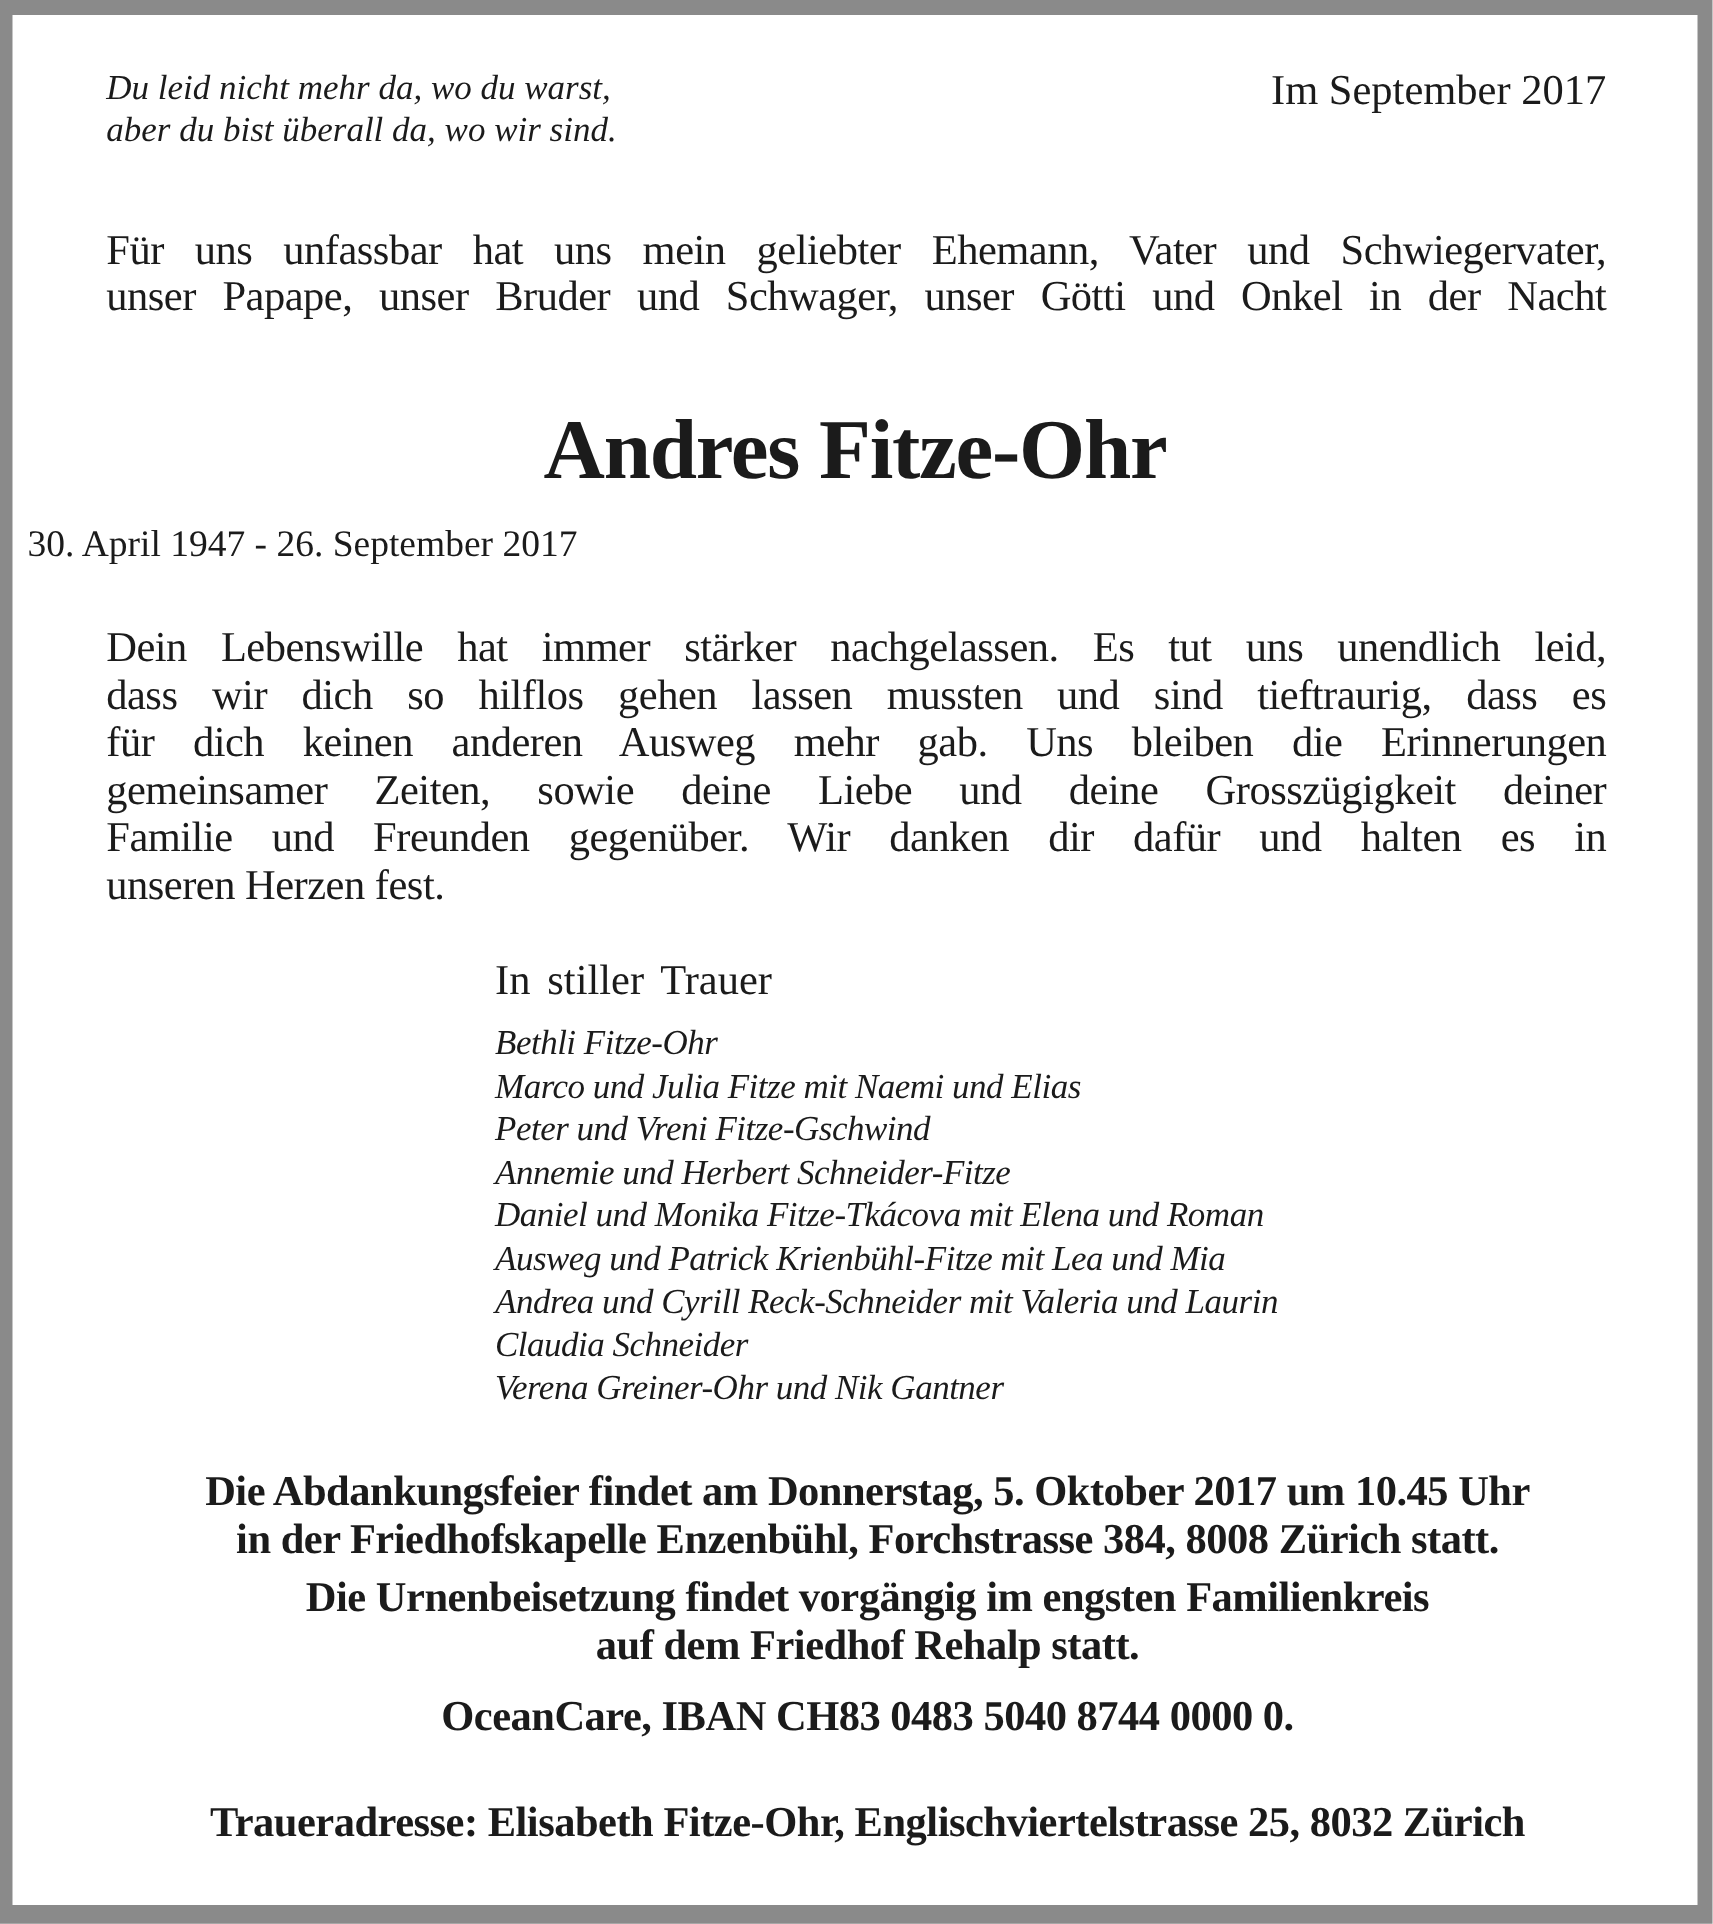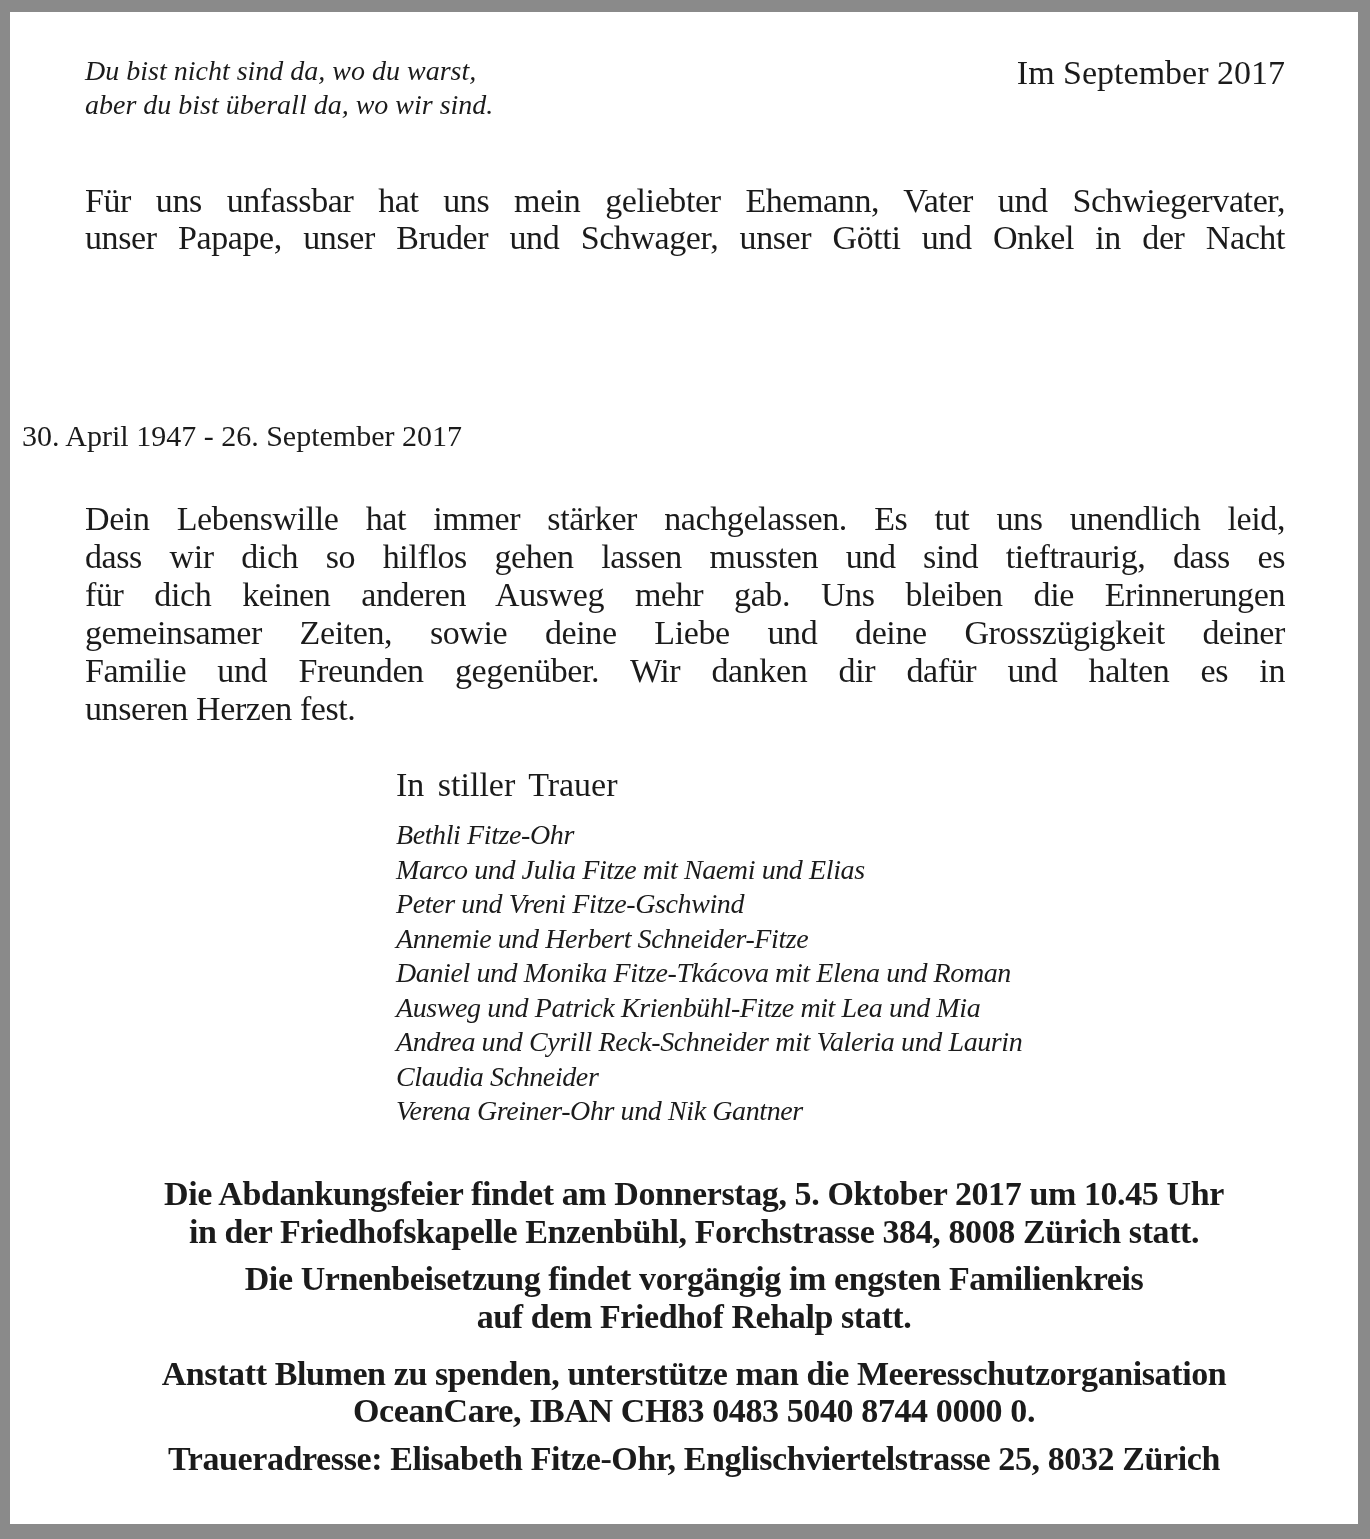--- a/index.html
+++ b/index.html
@@ -115,31 +115,32 @@
   .burial .textline { line-height: 38px; }
   .donation { top: 1343px; }
   .address  { top: 1428px; }
 </style>
 </head>
 <body>
 
 <div class="card">
 
   <div class="abs epigraph">
-    <div>Du bist nicht sind da, wo du warst,</div>
+    <div>Du leid nicht mehr da, wo du warst,</div>
     <div>aber du bist überall da, wo wir sind.</div>
   </div>
 
   <div class="abs dateline">Im September 2017</div>
 
   <div class="abs col intro">
     <div class="textline just">Für uns unfassbar hat uns mein geliebter Ehemann, Vater und Schwiegervater,</div>
     <div class="textline just">unser Papape, unser Bruder und Schwager, unser Götti und Onkel in der Nacht</div>
   </div>
 
+  <div class="abs title">Andres Fitze-Ohr</div>
 
   <div class="abs dates">30. April 1947 - 26. September 2017</div>
 
   <div class="abs col body-par body-lh">
     <div class="textline just">Dein Lebenswille hat immer stärker nachgelassen. Es tut uns unendlich leid,</div>
     <div class="textline just">dass wir dich so hilflos gehen lassen mussten und sind tieftraurig, dass es</div>
     <div class="textline just">für dich keinen anderen Ausweg mehr gab. Uns bleiben die Erinnerungen</div>
     <div class="textline just">gemeinsamer Zeiten, sowie deine Liebe und deine Grosszügigkeit deiner</div>
     <div class="textline just">Familie und Freunden gegenüber. Wir danken dir dafür und halten es in</div>
     <div class="textline">unseren Herzen fest.</div>
@@ -163,21 +164,20 @@
     <div class="textline">Die Abdankungsfeier findet am Donnerstag, 5. Oktober 2017 um 10.45 Uhr</div>
     <div class="textline">in der Friedhofskapelle Enzenbühl, Forchstrasse 384, 8008 Zürich statt.</div>
   </div>
 
   <div class="abs centerblock burial">
     <div class="textline">Die Urnenbeisetzung findet vorgängig im engsten Familienkreis</div>
     <div class="textline">auf dem Friedhof Rehalp statt.</div>
   </div>
 
   <div class="abs centerblock donation">
-    <div class="textline">Anstatt Blumen zu spenden, unterstütze man die Meeresschutzorganisation</div>
     <div class="textline">OceanCare, IBAN CH83 0483 5040 8744 0000 0.</div>
   </div>
 
   <div class="abs centerblock address">
     <div class="textline">Traueradresse: Elisabeth Fitze-Ohr, Englischviertelstrasse 25, 8032 Zürich</div>
   </div>
 
 </div>
 
 </body></html>

